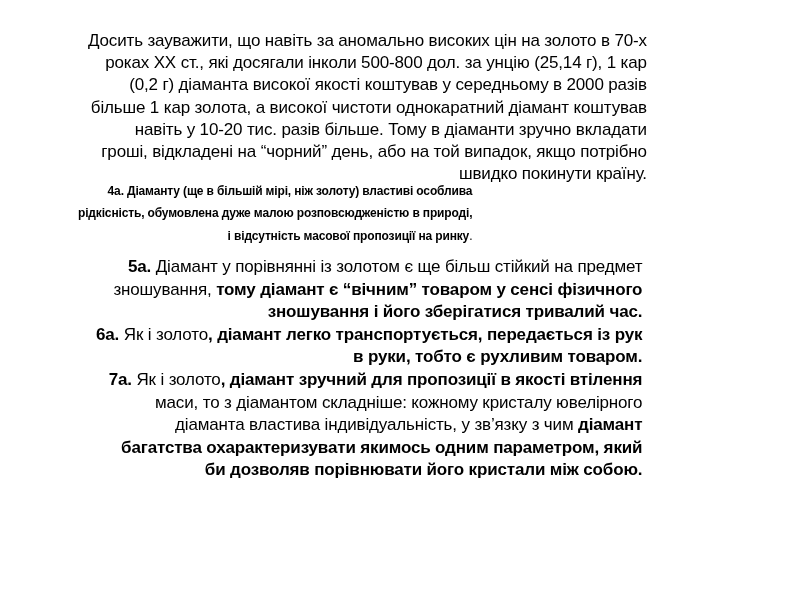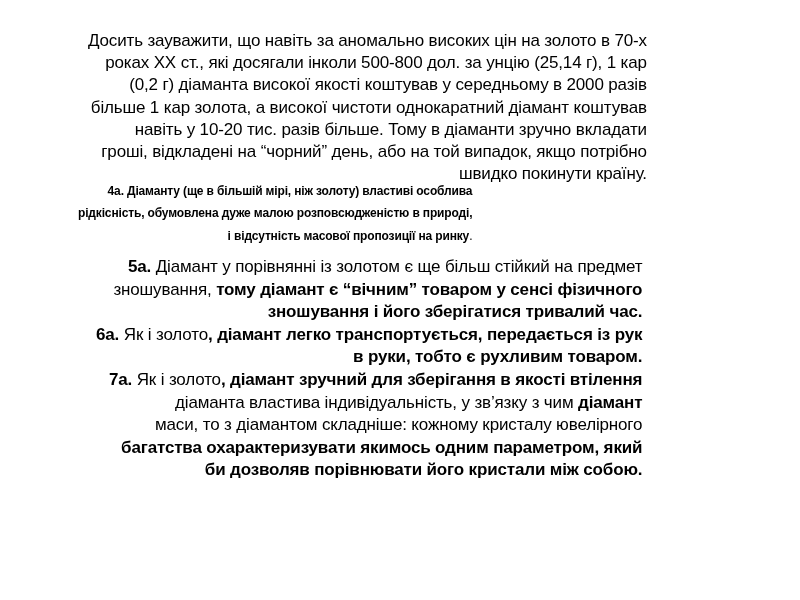--- a/index.html
+++ b/index.html
@@ -50,19 +50,19 @@
 </div>
 
 <div id="points" class="block">
   <span class="line"><b>5а.</b><span> Діамант у порівнянні із золотом є ще більш стійкий на предмет</span></span>
   <span class="line"><span>зношування, </span><b>тому діамант є “вічним” товаром у сенсі фізичного</b></span>
   <b class="line">зношування і його зберігатися тривалий час.</b>
 
   <span class="line"><b>6а.</b><span> Як і золото</span><b>, діамант легко транспортується, передається із рук</b></span>
   <b class="line">в руки, тобто є рухливим товаром.</b>
 
-  <span class="line"><b>7а.</b><span> Як і золото</span><b>, діамант зручний для зберігання в якості втілення</b></span>
+  <span class="line"><b>7а.</b><span> Як і золото</span><b>, діамант зручний для пропозиції в якості втілення</b></span>
 
+  <span class="line">маси, то з діамантом складніше: кожному кристалу ювелірного</span>
   <span class="line"><span>діаманта властива індивідуальність, у зв’язку з чим </span><b>діамант</b></span>
-  <span class="line">маси, то з діамантом складніше: кожному кристалу ювелірного</span>
   <b class="line">багатства охарактеризувати якимось одним параметром, який</b>
   <b class="line">би дозволяв порівнювати його кристали між собою.</b>
 </div>
 
 </body></html>

